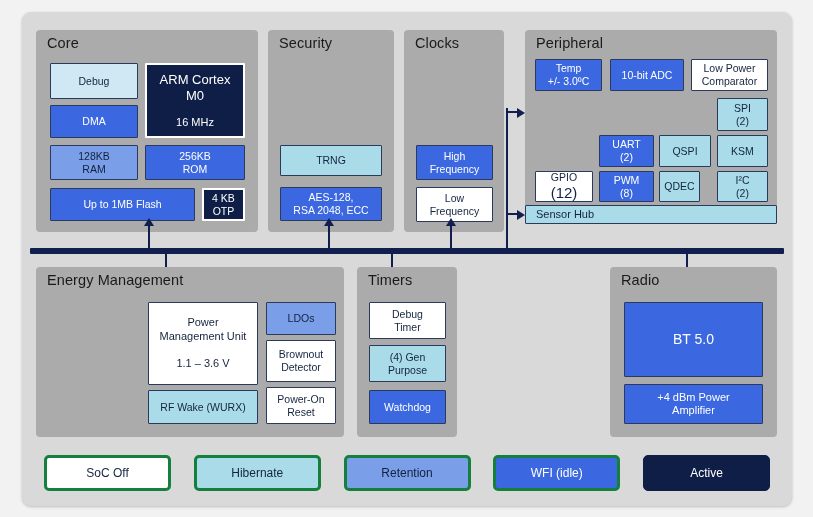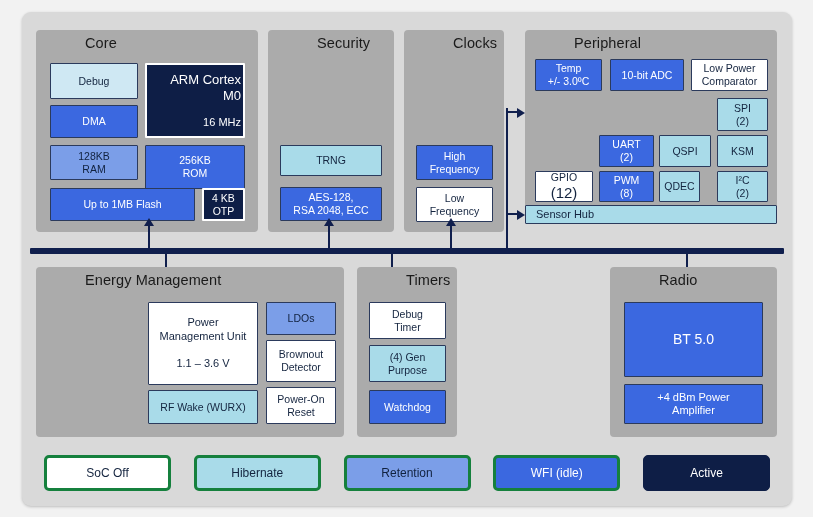--- a/index.html
+++ b/index.html
@@ -30,21 +30,20 @@
     background:#ababab;
     border-radius:4px;
   }
   .group-title{
     position:absolute;
     left:11px;top:5px;
     font-size:14.5px;
     color:#1a1a1a;
     letter-spacing:.1px;
     white-space:nowrap;
-    margin-left:38px;
   }
 
   
   .blk{
     position:absolute;
     box-sizing:border-box;
     border:1px solid #2b3a5c;
     display:flex;
     align-items:center;
     justify-content:center;
@@ -116,32 +115,32 @@
 <div id="diagram">
   <div class="chip">
 
     <div class="group" style="left:14px;top:18px;width:222px;height:202px;">
       <div class="group-title">Core</div>
 
       <div class="blk c-pale" style="left:14px;top:33px;width:88px;height:36px;">Debug</div>
 
       <div class="blk c-wfi" style="left:14px;top:75px;width:88px;height:33px;">DMA</div>
 
-      <div class="blk c-active" style="left:109px;top:33px;width:100px;height:75px;flex-direction:column;justify-content:flex-start;padding-top:7px;font-size:13px;align-items:flex-end;">
+      <div class="blk c-active" style="left:109px;top:33px;width:100px;height:75px;flex-direction:column;justify-content:flex-start;padding-top:7px;font-size:13px;">
         <span>ARM Cortex</span>
         <span>M0</span>
         <span style="margin-top:12px;font-size:11px;">16 MHz</span>
       </div>
 
       <div class="blk c-retention" style="left:14px;top:115px;width:88px;height:35px;flex-direction:column;">
         <span>128KB</span>
         <span>RAM</span>
       </div>
 
-      <div class="blk c-wfi" style="left:109px;top:115px;width:100px;height:44px;flex-direction:column;">
+      <div class="blk c-wfi" style="left:109px;top:115px;width:100px;height:35px;flex-direction:column;">
         <span>256KB</span>
         <span>ROM</span>
       </div>
 
       <div class="blk c-wfi" style="left:14px;top:158px;width:145px;height:33px;">Up to 1MB Flash</div>
 
       <div class="blk c-active" style="left:166px;top:158px;width:43px;height:33px;flex-direction:column;">
         <span>4 KB</span>
         <span>OTP</span>
       </div>

